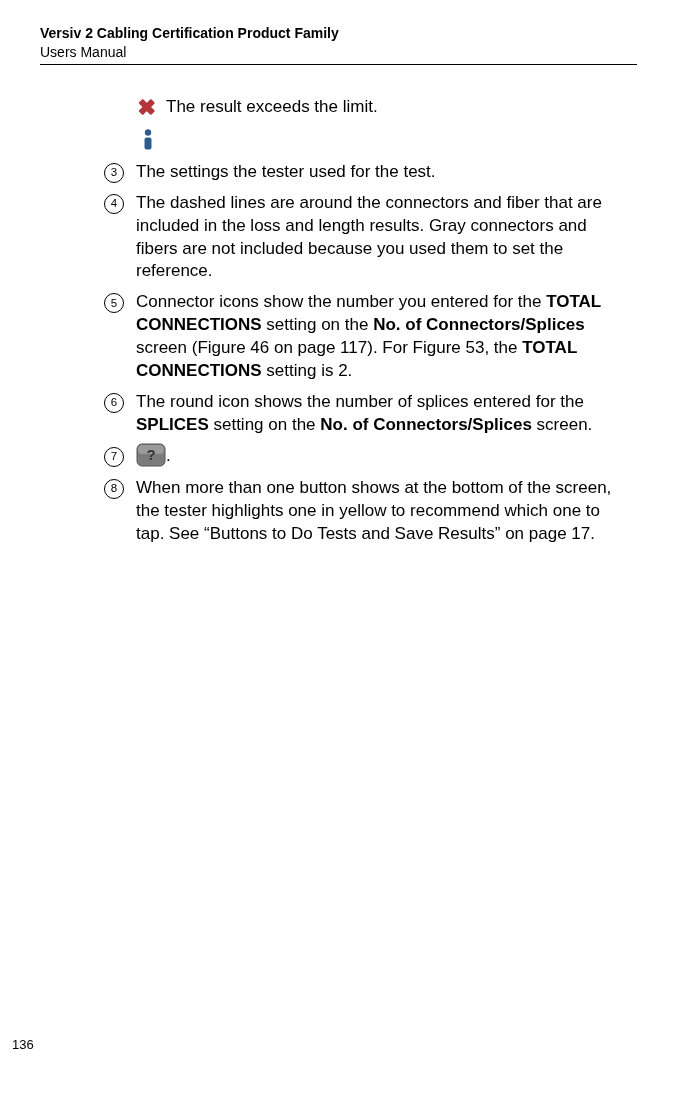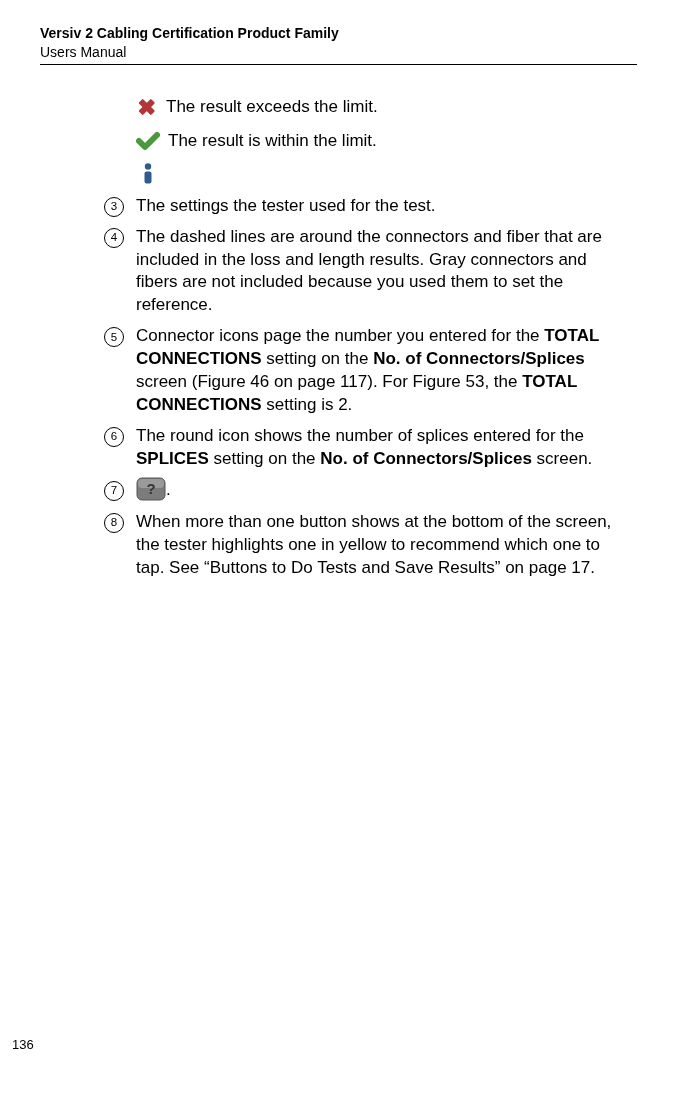--- a/index.html
+++ b/index.html
@@ -117,28 +117,20 @@
           <svg width="22" height="20" viewBox="0 0 22 20">
             <g fill="#b3353a">
               <rect x="2" y="7" width="17.5" height="6" rx="1" transform="rotate(45 10.75 10)"></rect>
               <rect x="2" y="7" width="17.5" height="6" rx="1" transform="rotate(-45 10.75 10)"></rect>
             </g>
           </svg>
         </span>
         <span class="text">The result exceeds the limit.</span>
       </div>
 
-      <div class="icon-row">
-        <span>
-          <svg width="24" height="20" viewBox="0 0 24 20">
-            <path d="M3 10 L9 16 L21 4" stroke="#4a9a3c" stroke-width="6" fill="none" stroke-linecap="round" stroke-linejoin="round"></path>
-          </svg>
-        </span>
-        <span class="text">The result is within the limit.</span>
-      </div>
 
       <div class="icon-row">
         <span style="width:24px;display:flex;justify-content:center;">
           <svg width="10" height="22" viewBox="0 0 10 22">
             <circle cx="5" cy="3.5" r="3.2" fill="#2e5c8f"></circle>
             <rect x="1.5" y="8.5" width="7" height="12" rx="2" fill="#2e5c8f"></rect>
           </svg>
         </span>
       </div>
 
@@ -156,21 +148,21 @@
           <span class="circled">4</span>
         </div>
       <div class="body-text">The dashed lines are around the connectors and fiber that are included in the loss and length results. Gray connectors and fibers are not included because you used them to set the reference.</div>
     </div>
 
     <div class="item">
       <div class="num-col">
           <span class="circled">5</span>
         </div>
       <div class="body-text">
-        <span>Connector icons page the number you entered for the </span><b>TOTAL CONNECTIONS</b><span> setting on the </span><b>No. of Connectors/Splices</b><span> screen (Figure 46 on page 117). For Figure 53, the </span><b>TOTAL CONNECTIONS</b><span> setting is 2.</span>
+        <span>Connector icons show the number you entered for the </span><b>TOTAL CONNECTIONS</b><span> setting on the </span><b>No. of Connectors/Splices</b><span> screen (Figure 46 on page 117). For Figure 53, the </span><b>TOTAL CONNECTIONS</b><span> setting is 2.</span>
       </div>
     </div>
 
     <div class="item">
       <div class="num-col">
           <span class="circled">6</span>
         </div>
       <div class="body-text">
         <span>The round icon shows the number of splices entered for the </span><b>SPLICES</b><span> setting on the </span><b>No. of Connectors/Splices</b><span> screen.</span>
       </div>

